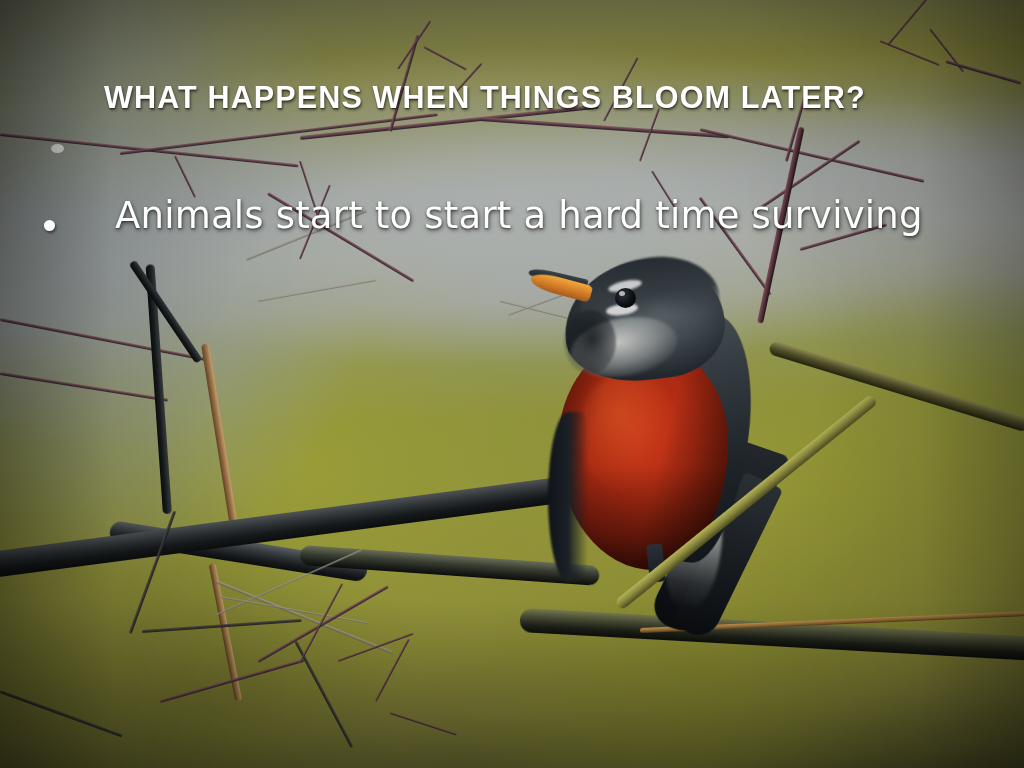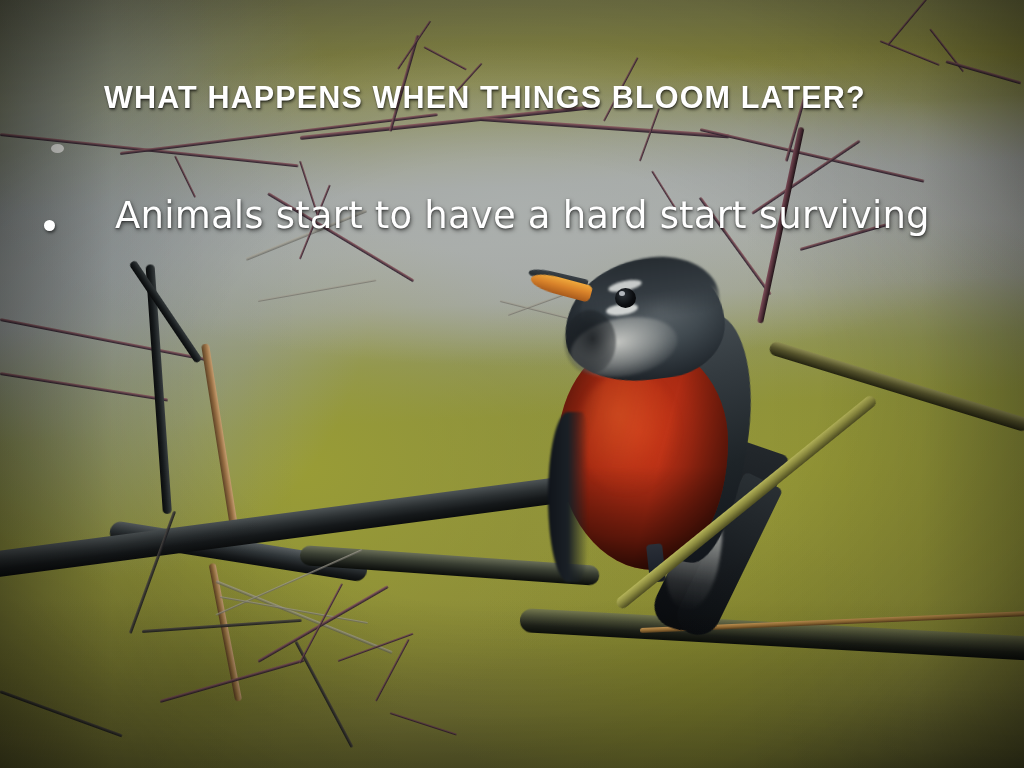--- a/index.html
+++ b/index.html
@@ -468,16 +468,16 @@
 
     <div class="branch b-right-stem"></div>
 
     <div class="layer bg-vignette"></div>
   </div>
 
   <div class="title">WHAT HAPPENS WHEN THINGS BLOOM LATER?</div>
 
   <div class="bullet-row">
     <span class="bullet-dot"></span>
-    <span class="bullet-text">Animals start to have a hard start surviving</span>
+    <span class="bullet-text">Animals start to start a hard time surviving</span>
   </div>
 
 </div>
 
 </body></html>

